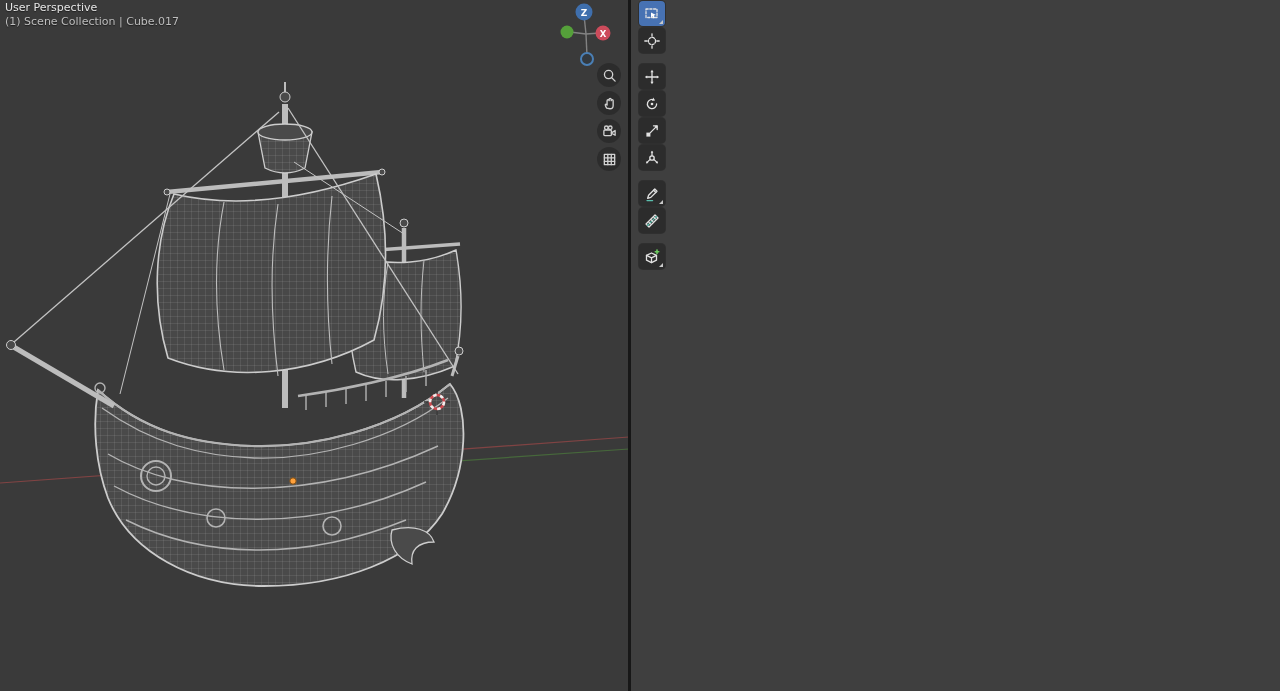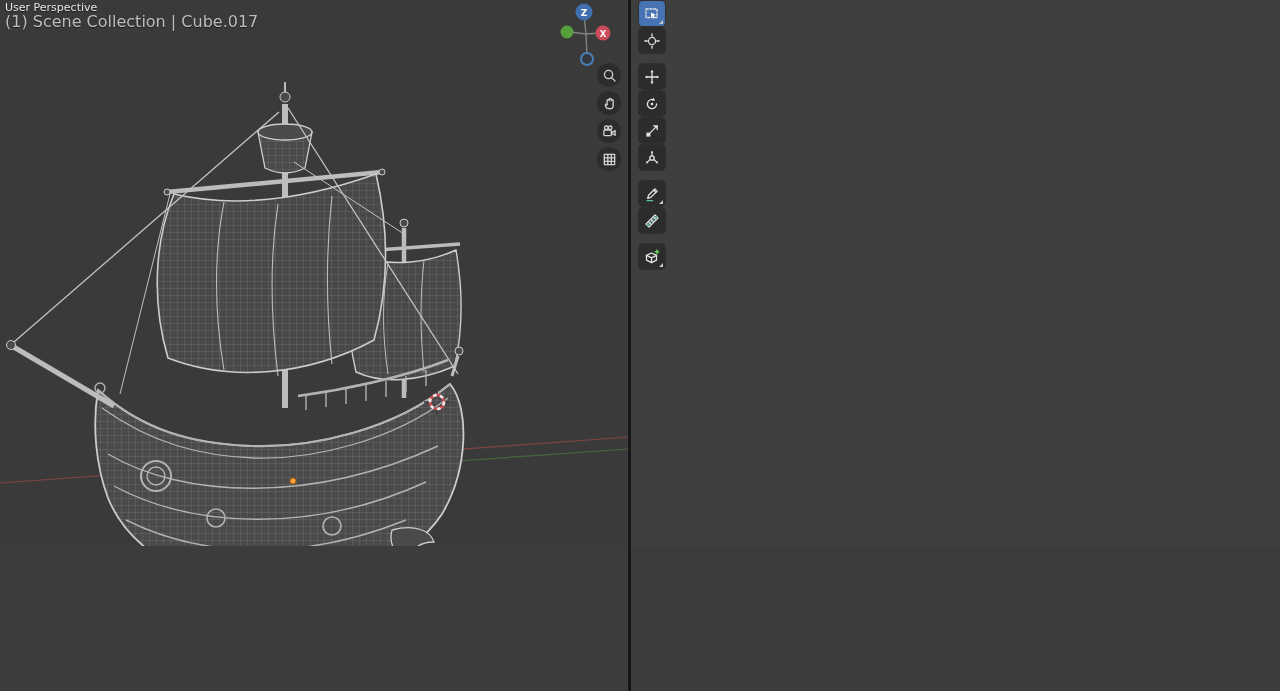--- a/index.html
+++ b/index.html
@@ -1,27 +1,27 @@
 <!DOCTYPE html>
 <html><head>
 <meta charset="utf-8">
 <style>
   html,body{margin:0;padding:0;background:#222;}
   #stage{position:relative;width:1280px;height:691px;overflow:hidden;
          font-family:"DejaVu Sans","Liberation Sans",sans-serif;background:#3c3c3c;}
-  .viewport{position:absolute;top:0;height:546px;overflow:hidden;}
+  .viewport{position:absolute;top:0;height:691px;overflow:hidden;}
   #vp-left{left:0;width:629px;background:#3a3a3a;}
   #vp-right{left:631px;width:649px;background:#3f3f3f;}
   #divider{position:absolute;left:628px;top:0;width:3px;height:691px;background:#171717;}
 
   
   .hdr{position:absolute;left:5px;color:#e6e6e6;font-size:11px;line-height:13px;
        text-shadow:0 1px 1px rgba(0,0,0,.55);white-space:nowrap;}
   #view-label{top:1px;}
-  #breadcrumb{top:15px;color:#bdbdbd;font-size:16px;}
+  #breadcrumb{top:15px;color:#bdbdbd;font-size:11px;}
 
   
   .gizmo{position:absolute;top:2px;width:62px;height:64px;}
   #gizmo-left{left:556px;}
   .gizmo text{font-weight:bold;fill:#fff;}
 
   
   .nav-col{position:absolute;top:63px;display:flex;flex-direction:column;gap:4px;}
   #nav-left{left:597px;}
   .nav-btn{width:24px;height:24px;border-radius:12px;background:rgba(32,32,32,.55);

